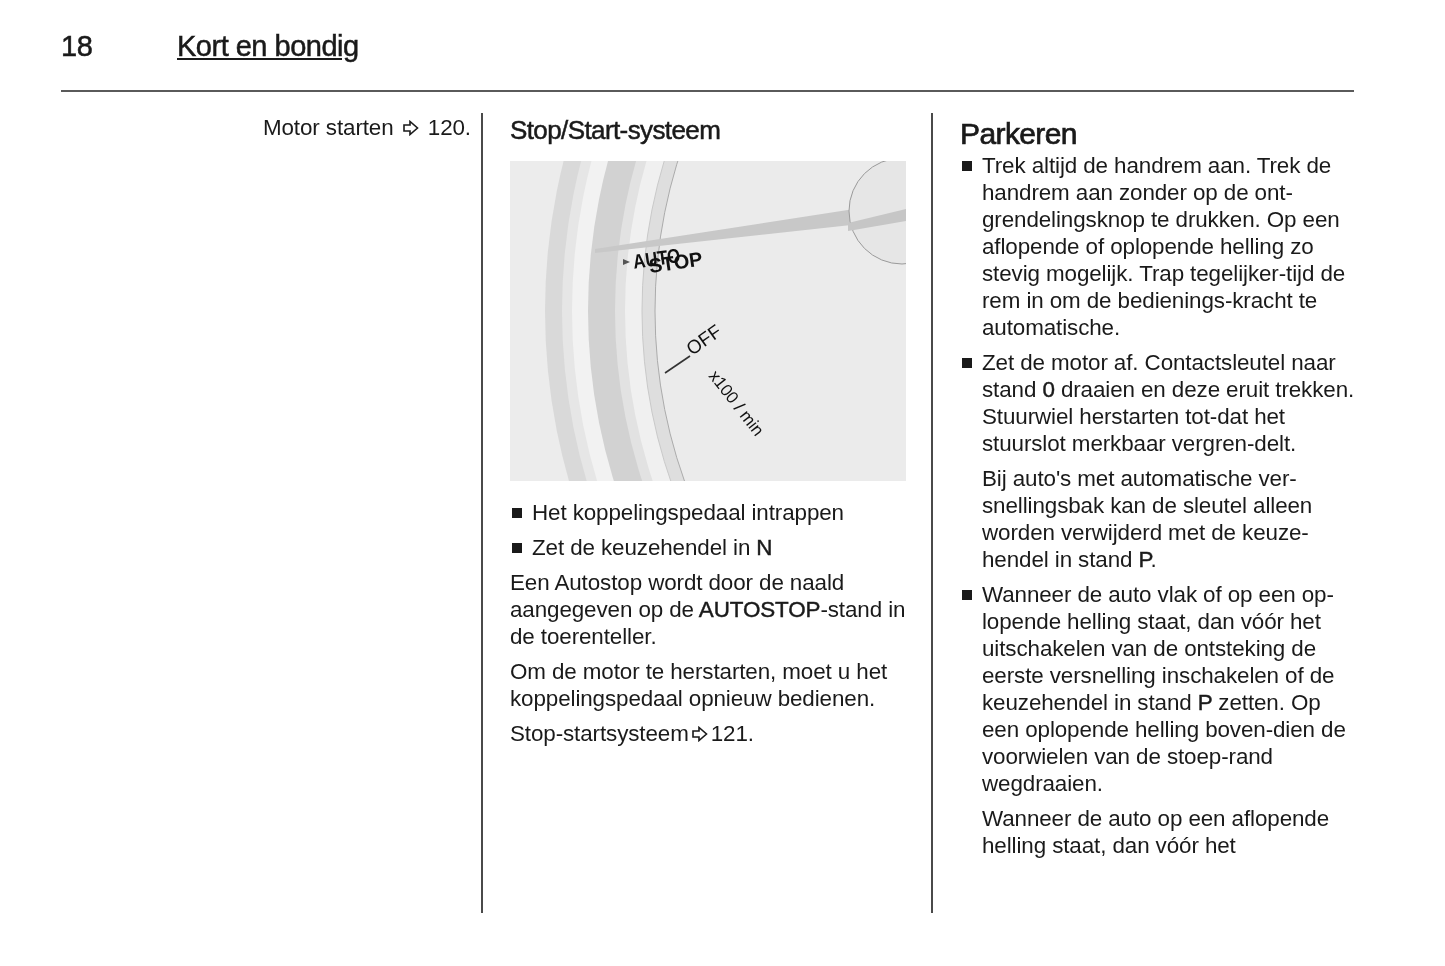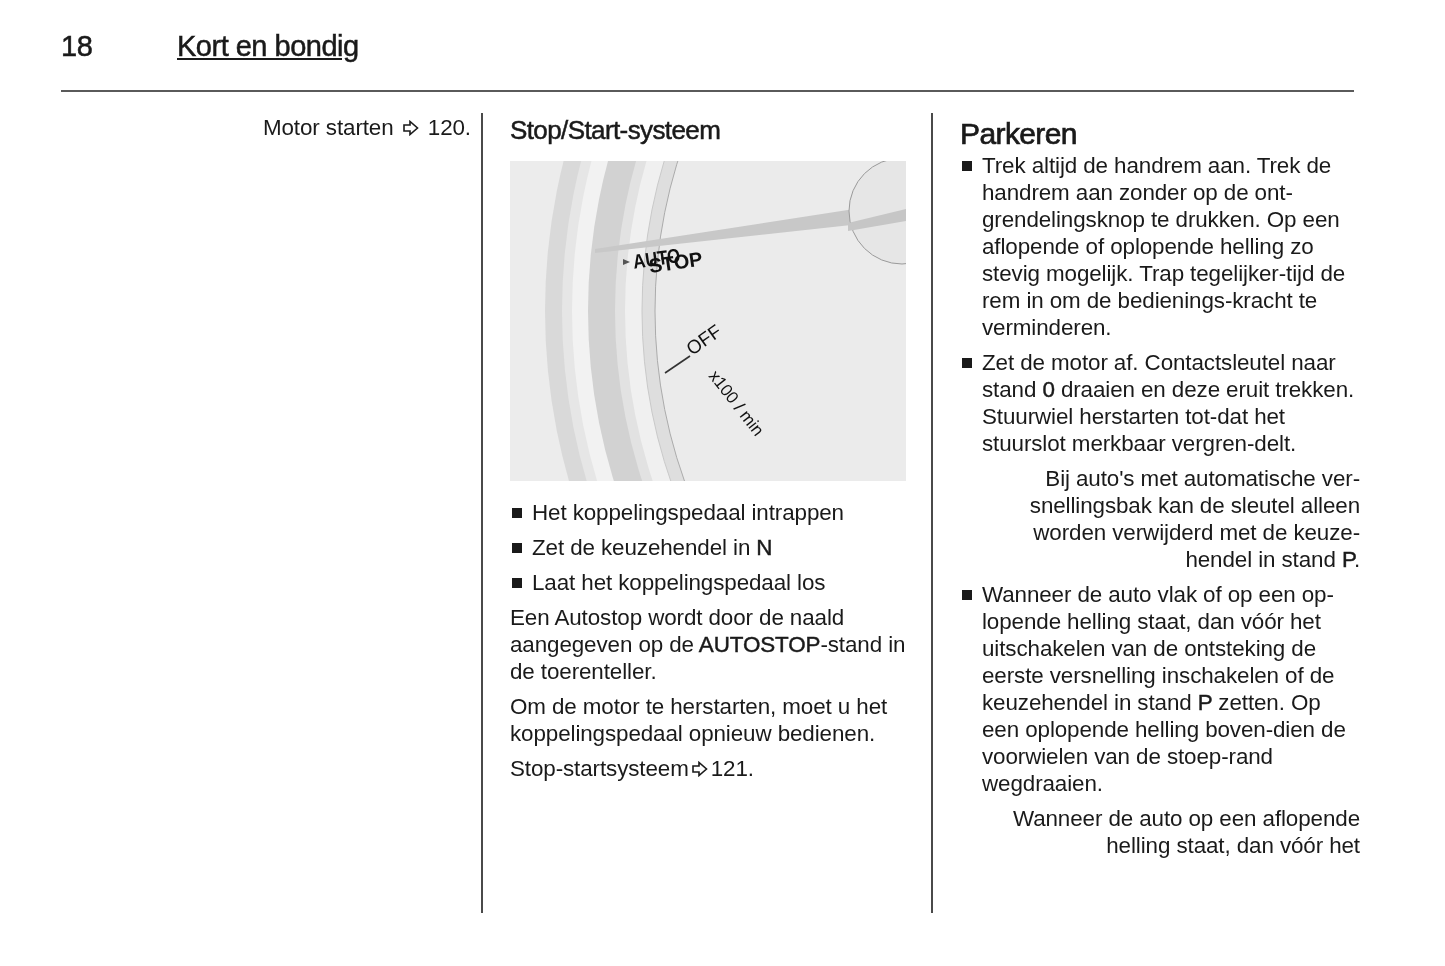--- a/index.html
+++ b/index.html
@@ -24,21 +24,21 @@
   .h1 { font-size: 30px; line-height: 40px; letter-spacing: -0.6px; -webkit-text-stroke: 0.7px #1a1a1a; margin: 0 0 -2px 0; position: relative; top: -0px; }
 
   .xref-arrow { display: inline-block; width: 18px; height: 16px; vertical-align: -1px; margin: 0 2px 0 2px; }
 
   .figure { width: 396px; height: 320px; margin: 15px 0 18px 0; position: relative; background: #ededed; overflow: hidden; }
   .figure svg { display: block; }
 
   ul.bullets { list-style: none; margin: 0; padding: 0; }
   ul.bullets li { position: relative; padding-left: 22px; margin: 0 0 8px 0; }
   ul.bullets li .bullet { position: absolute; left: 2px; top: 9px; width: 10px; height: 10px; background: #1a1a1a; }
-  .sub { padding-left: 22px; margin: 0 0 8px 0; text-align: right; }
+  .sub { padding-left: 22px; margin: 0 0 8px 0; }
   b { font-weight: normal; -webkit-text-stroke: 0.45px #1a1a1a; }
 </style>
 </head>
 <body>
 
 <div class="page-num">18</div>
 <div class="chapter">Kort en bondig</div>
 <div class="top-rule"></div>
 <div class="vdiv a"></div>
 <div class="vdiv b"></div>
@@ -83,38 +83,37 @@
       <line x1="155" y1="212" x2="180" y2="195" stroke="#333" stroke-width="1.6"></line>
       <text x="182" y="195" font-family="Liberation Sans, sans-serif" font-size="19" fill="#111" transform="rotate(-35 182 195)">OFF</text>
       <text x="198" y="215" font-family="Liberation Sans, sans-serif" font-size="17" fill="#111" transform="rotate(52 198 215)">x100 / min</text>
     </svg>
   </div>
 
 
   <ul class="bullets">
     <li><span class="bullet"></span><span>Het koppelingspedaal intrappen</span></li>
     <li><span class="bullet"></span><span>Zet de keuzehendel in </span><b>N</b></li>
-    <li><span class="bullet"></span><span>Laat het koppelingspedaal los</span></li>
   </ul>
 
   <p><span>Een Autostop wordt door de naald aangegeven op de </span><b>AUTOSTOP</b><span>-stand in de toerenteller.</span></p>
 
   <p>Om de motor te herstarten, moet u het koppelingspedaal opnieuw bedienen.</p>
 
   <p>
     <span>Stop-startsysteem</span><svg class="xref-arrow" viewBox="0 0 18 16">
         <path d="M2 5 H8 V1.5 L15.5 8 L8 14.5 V11 H2 Z" fill="none" stroke="#1a1a1a" stroke-width="1.6"></path>
       </svg><span>121.</span>
   </p>
 </div>
 
 <div class="col col3">
   <div class="h1">Parkeren</div>
   <ul class="bullets">
-    <li><span class="bullet"></span><span>Trek altijd de handrem aan. Trek de handrem aan zonder op de ont-grendelingsknop te drukken. Op een aflopende of oplopende helling zo stevig mogelijk. Trap tegelijker-tijd de rem in om de bedienings-kracht te verminderen.</span></li>
+    <li><span class="bullet"></span><span>Trek altijd de handrem aan. Trek de handrem aan zonder op de ont-grendelingsknop te drukken. Op een aflopende of oplopende helling zo stevig mogelijk. Trap tegelijker-tijd de rem in om de bedienings-kracht te automatische.</span></li>
     <li><span class="bullet"></span><span>Zet de motor af. Contactsleutel naar stand </span><b>0</b><span> draaien en deze eruit trekken. Stuurwiel herstarten tot-dat het stuurslot merkbaar vergren-delt.</span></li>
   </ul>
   <p class="sub"><span>Bij auto's met automatische ver-snellingsbak kan de sleutel alleen worden verwijderd met de keuze-hendel in stand </span><b>P</b><span>.</span></p>
   <ul class="bullets">
     <li><span class="bullet"></span><span>Wanneer de auto vlak of op een op-lopende helling staat, dan vóór het uitschakelen van de ontsteking de eerste versnelling inschakelen of de keuzehendel in stand </span><b>P</b><span> zetten. Op een oplopende helling boven-dien de voorwielen van de stoep-rand wegdraaien.</span></li>
   </ul>
   <p class="sub">Wanneer de auto op een aflopende helling staat, dan vóór het</p>
 </div>
 
 </body></html>

